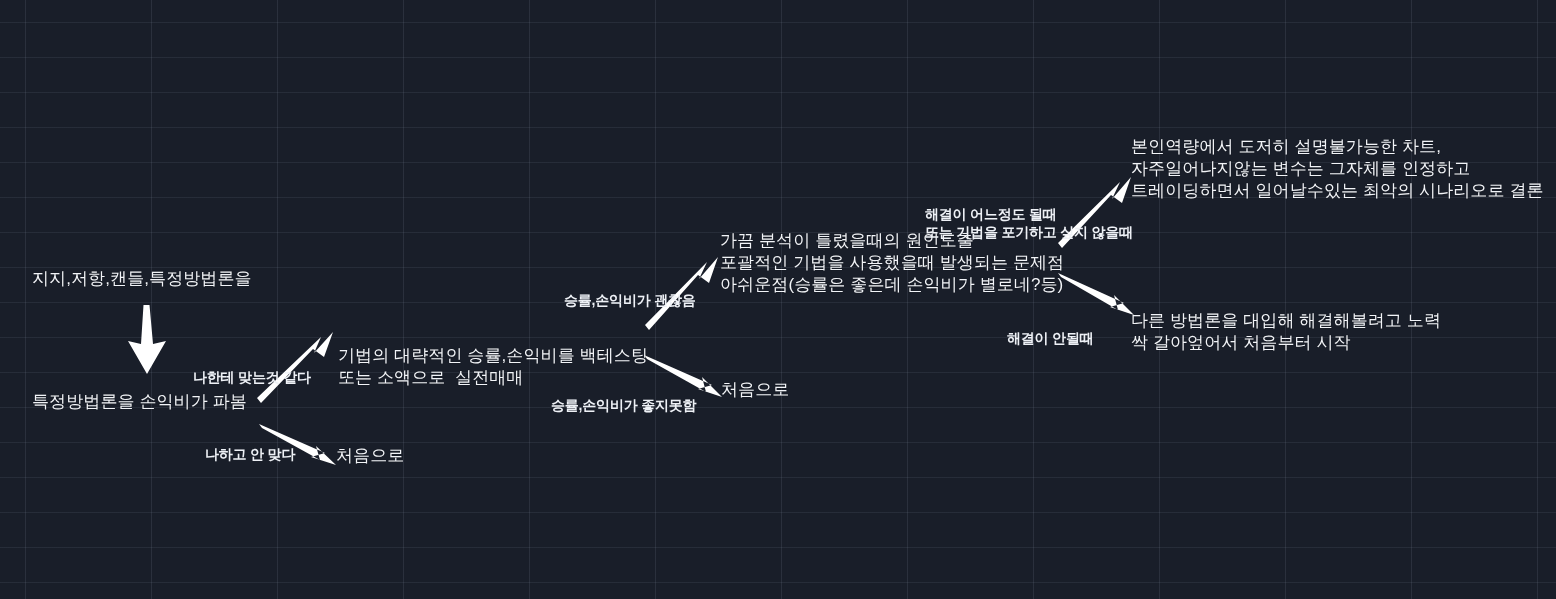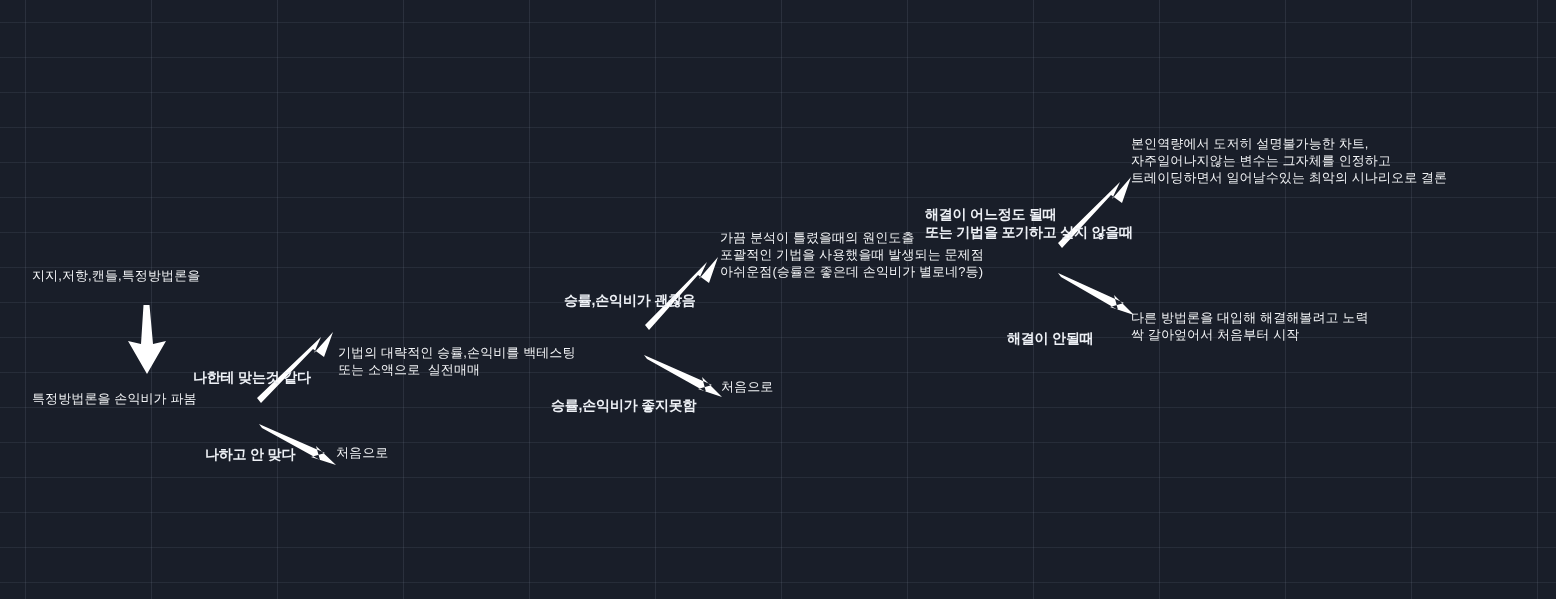--- a/index.html
+++ b/index.html
@@ -22,21 +22,21 @@
       linear-gradient(to bottom, rgba(160,170,190,0.10) 1px, transparent 1px);
     background-size: 126px 35px;
     background-position: 25px 22px;
     font-family: "Liberation Sans", "DejaVu Sans", sans-serif;
     overflow: hidden;
   }
 
   .node {
     position: absolute;
     color: #f2f4f8;
-    font-size: 13px;
+    font-size: 17px;
     line-height: 1.30;
     white-space: pre;
     letter-spacing: 0.1px;
     text-shadow: 0 0 1px rgba(0,0,0,0.5);
   }
 
   .edge-label {
     position: absolute;
     color: #eef1f6;
     font-size: 14px;

